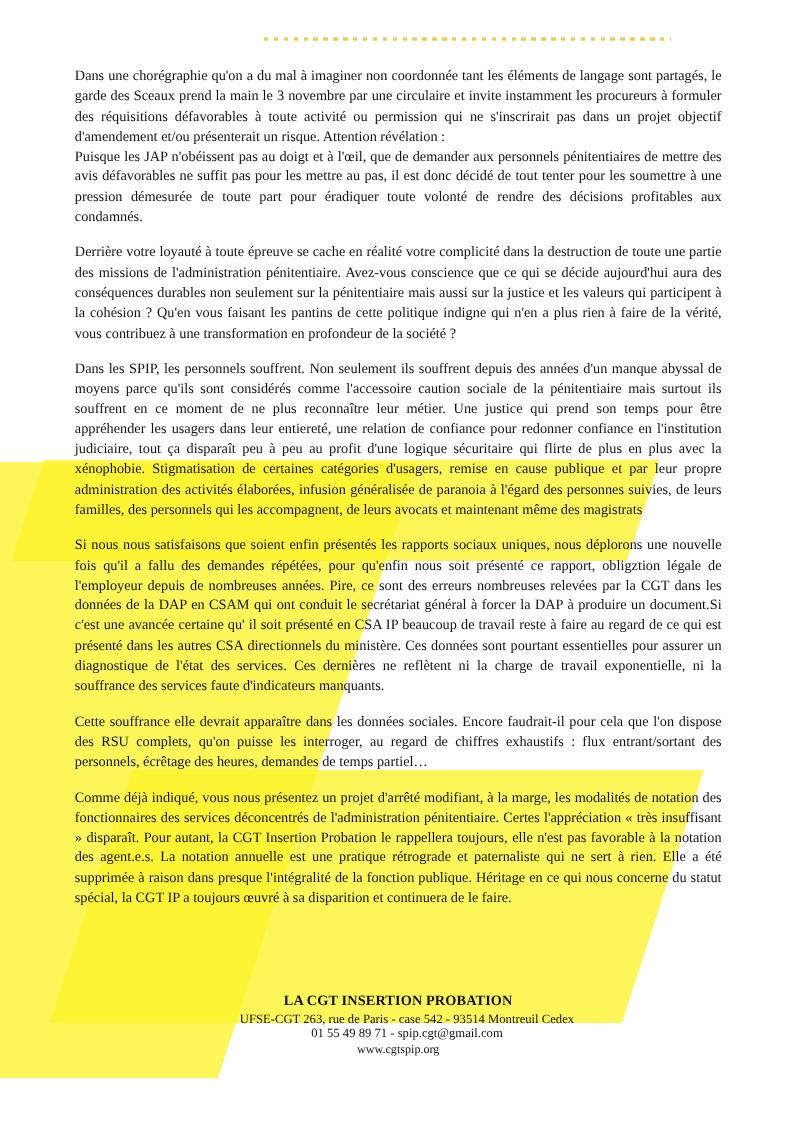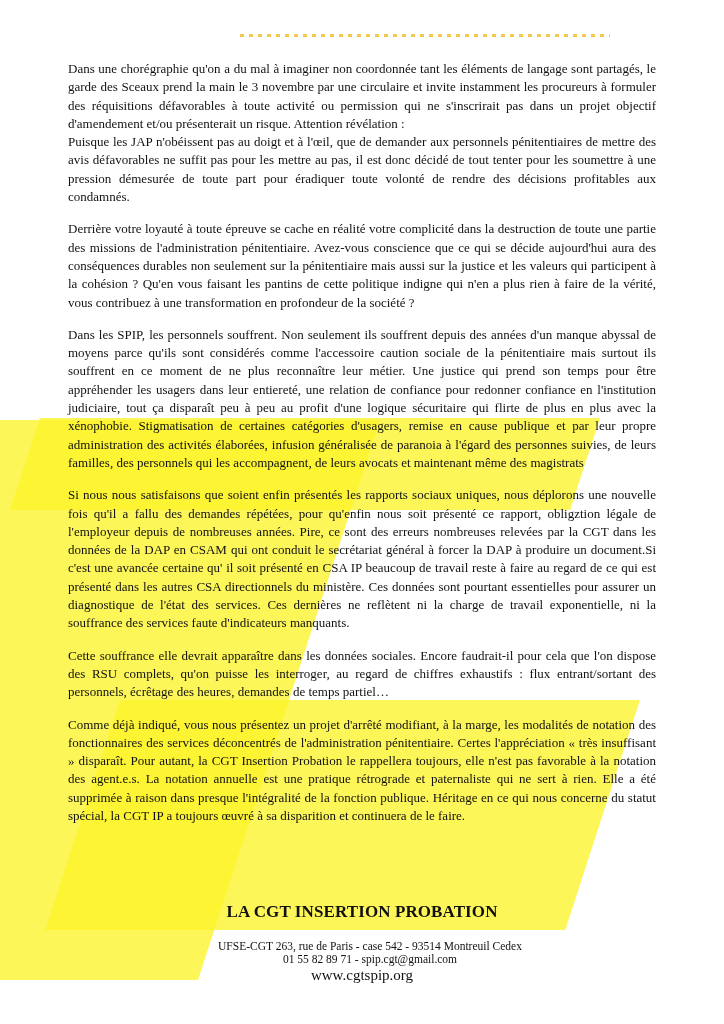--- a/index.html
+++ b/index.html
@@ -93,34 +93,34 @@
   
   .footer {
     position: absolute;
     left: 0;
     top: 902px;
     width: 724px;
     text-align: center;
     z-index: 4;
   }
   .footer .f-title {
-    font-size: 17px;
+    font-size: 13px;
     font-weight: bold;
     color: #111111;
     letter-spacing: 0.1px;
-    margin-bottom: 18px;
+    margin-bottom: 3px;
   }
   .footer .f-line {
     font-size: 11.5px;
     color: #111111;
     margin-bottom: 1px;
     margin-left: 16px;
   }
   .footer .f-url {
-    font-size: 15px;
+    font-size: 11px;
     color: #111111;
     margin-top: 2px;
   }
 </style>
 </head>
 <body>
 
 <div class="highlight-band" id="band-main"></div>
 <div class="highlight-band" id="band-upper"></div>
 <div class="highlight-band" id="band-lower"></div>
@@ -135,17 +135,17 @@
     <p>Derrière votre loyauté à toute épreuve se cache en réalité votre complicité dans la destruction de toute une partie des missions de l'administration pénitentiaire.  Avez-vous conscience que ce qui se décide aujourd'hui aura des conséquences durables non seulement sur la pénitentiaire mais aussi sur la justice et les valeurs qui participent à la cohésion ? Qu'en vous faisant les pantins de cette politique indigne qui n'en a plus rien à faire de la vérité, vous contribuez à une transformation en profondeur de la société ?</p>
     <p>Dans les SPIP, les personnels souffrent. Non seulement ils souffrent depuis des années d'un manque abyssal de moyens parce qu'ils sont considérés comme l'accessoire caution sociale de la pénitentiaire mais surtout ils souffrent en ce moment de ne plus reconnaître leur métier. Une justice qui prend son temps pour être appréhender les usagers dans leur entiereté, une relation de confiance pour redonner confiance en l'institution judiciaire, tout ça disparaît peu à peu au profit d'une logique sécuritaire qui flirte de plus en plus avec la xénophobie. Stigmatisation de certaines catégories d'usagers, remise en cause publique et par leur propre administration des activités élaborées, infusion généralisée de paranoia à l'égard des personnes suivies, de leurs familles, des personnels qui les accompagnent, de leurs avocats et maintenant même des magistrats</p>
     <p>Si nous nous satisfaisons que soient enfin présentés les rapports sociaux uniques, nous déplorons une nouvelle fois qu'il a fallu des demandes répétées, pour qu'enfin nous soit présenté ce rapport, obligztion légale de l'employeur depuis de nombreuses années. Pire, ce sont des erreurs nombreuses relevées par la CGT dans les données de la DAP en CSAM qui ont conduit le secrétariat général à forcer la DAP à produire un document.Si c'est une avancée certaine qu' il soit présenté en CSA IP beaucoup de travail reste à faire au regard de ce qui est présenté dans les autres CSA directionnels du ministère. Ces données sont pourtant essentielles pour assurer un diagnostique de l'état des services. Ces dernières ne reflètent ni la charge de travail exponentielle, ni la souffrance des services faute d'indicateurs manquants.</p>
     <p>Cette souffrance elle devrait apparaître dans les données sociales. Encore faudrait-il pour cela que l'on dispose des RSU complets, qu'on puisse les interroger, au regard de chiffres exhaustifs : flux entrant/sortant des personnels, écrêtage des heures, demandes de temps partiel…</p>
     <p>Comme déjà indiqué, vous nous présentez un projet d'arrêté modifiant, à la marge, les modalités de notation des fonctionnaires des services déconcentrés de l'administration pénitentiaire. Certes l'appréciation « très insuffisant » disparaît. Pour autant, la CGT Insertion Probation le rappellera toujours, elle n'est pas favorable à la notation des agent.e.s. La notation annuelle est une pratique rétrograde et paternaliste qui ne sert à rien. Elle a été supprimée à raison dans presque l'intégralité de la fonction publique. Héritage en ce qui nous concerne du statut spécial, la CGT IP a toujours œuvré à sa disparition et continuera de le faire.</p>
   </div>
 
   <div class="footer">
     <div class="f-title">LA CGT INSERTION PROBATION</div>
     <div class="f-line">UFSE-CGT 263, rue de Paris - case 542 - 93514 Montreuil Cedex</div>
-    <div class="f-line">01 55 82 89 71 -  spip.cgt@gmail.com</div>
+    <div class="f-line">01 55 49 89 71 -  spip.cgt@gmail.com</div>
     <div class="f-url">www.cgtspip.org</div>
   </div>
 
 </div>
 
 </body></html>

